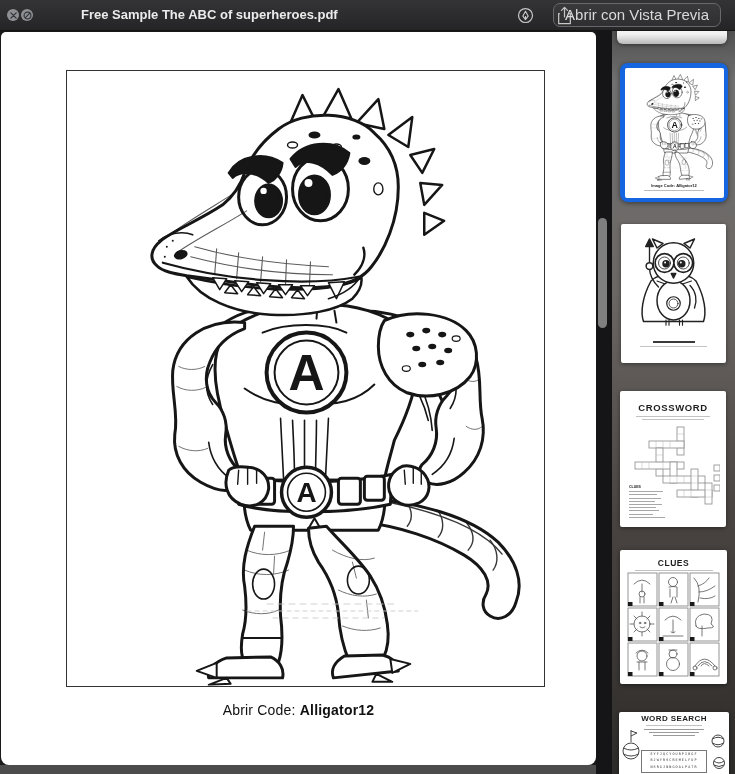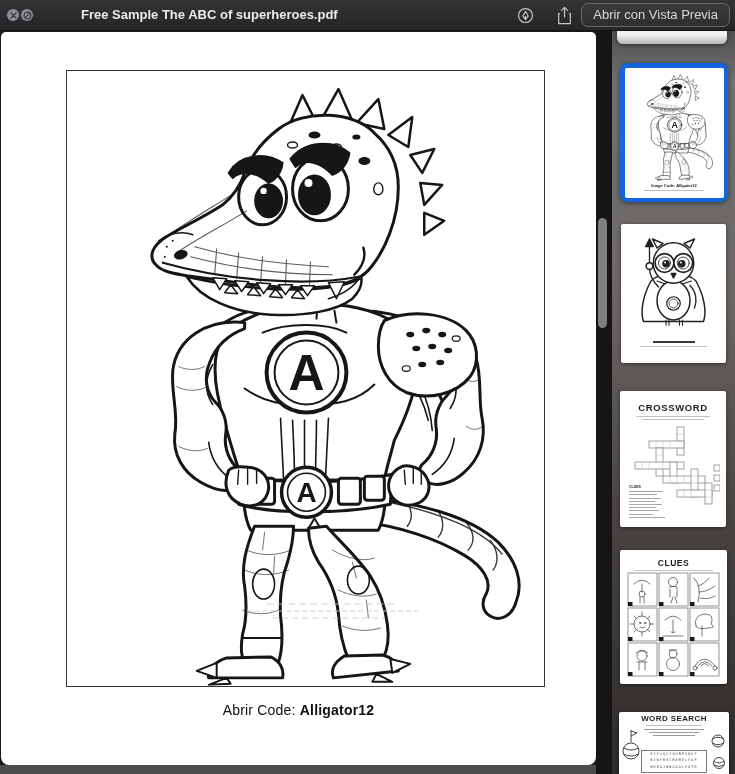--- a/index.html
+++ b/index.html
@@ -12,23 +12,23 @@
   .titlebar{position:absolute;left:0;top:0;width:735px;height:30px;
     background:linear-gradient(180deg,#343436 0%,#2b2b2d 60%,#252527 100%);
     border-bottom:1px solid #141414;z-index:30;}
   .circ-btn{position:absolute;top:9px;width:12px;height:12px;border-radius:50%;
     background:#8f9094;display:flex;align-items:center;justify-content:center;cursor:default;}
   .circ-btn svg{display:block;}
   .tb-title{position:absolute;left:37px;top:0;height:30px;line-height:30px;
     font-size:13px;font-weight:bold;color:#ebebeb;white-space:nowrap;margin-left:44px;}
   .tb-icon{position:absolute;top:5px;width:20px;height:20px;display:flex;
     align-items:center;justify-content:center;}
-  .open-btn{position:absolute;right:5px;top:3px;height:22px;padding:0 11px;
+  .open-btn{position:absolute;right:14px;top:3px;height:22px;padding:0 11px;
     border:1px solid #68686c;border-radius:7px;background:rgba(255,255,255,0.04);
-    color:#d9d9d9;font-size:13px;line-height:22px;white-space:nowrap;}
+    color:#d9d9d9;font-size:15px;line-height:22px;white-space:nowrap;}
   
   .page{position:absolute;left:1px;top:32px;width:595px;height:733px;background:#fff;
     border-radius:5px 5px 8px 8px;z-index:10;}
   .frame{position:absolute;left:65px;top:38px;width:479px;height:617px;
     border:1.5px solid #333;box-sizing:border-box;}
   .frame svg{position:absolute;left:0;top:0;width:100%;height:100%;}
   .caption{position:absolute;left:0;top:670px;width:100%;text-align:center;
     font-size:14px;color:#111;letter-spacing:.2px;}
   .caption .pre{font-weight:500;}
   .caption .code{font-weight:800;}

